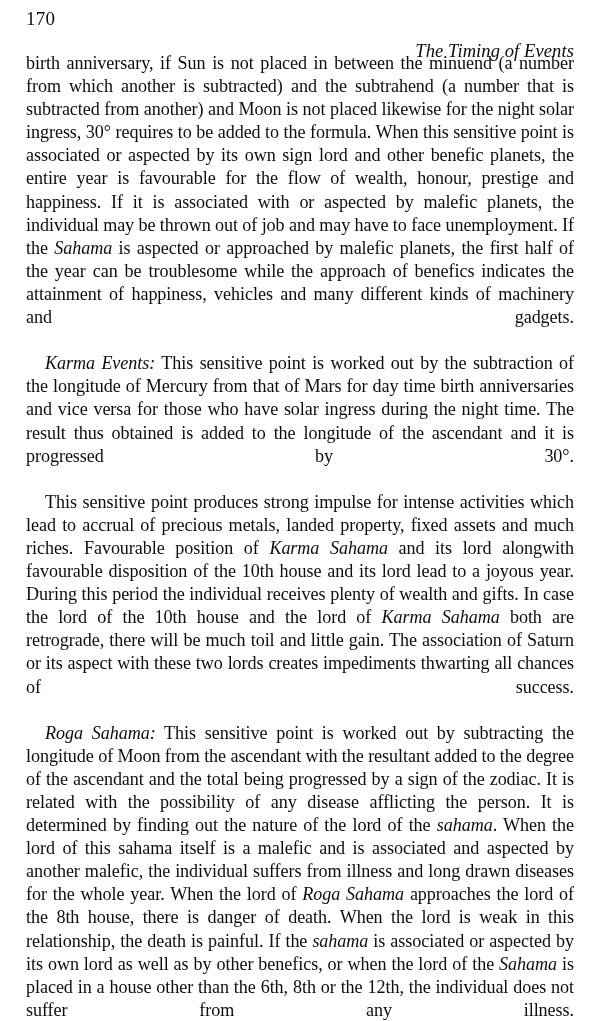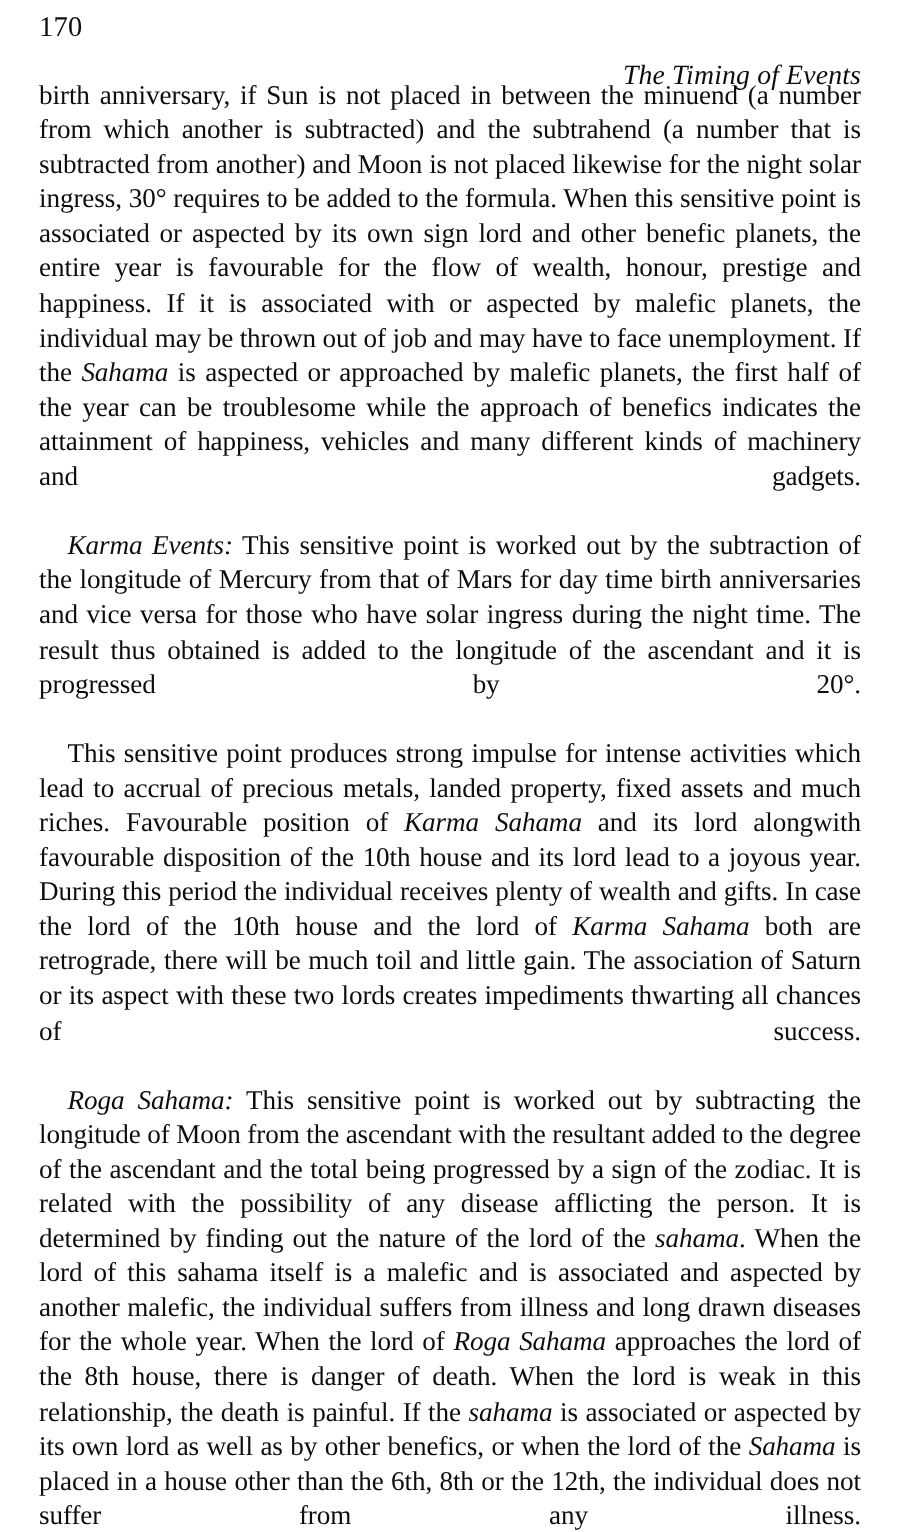--- a/index.html
+++ b/index.html
@@ -89,18 +89,18 @@
 
 <div class="page">
 
   <div class="running-head">
     <span class="folio">170</span>
     <span class="head-title">The Timing of Events</span>
   </div>
 
   <div class="textblock">
       <p class="para"><span>birth anniversary, if Sun is not placed in between the minuend (a number from which another is subtracted) and the subtrahend (a number that is subtracted from another) and Moon is not placed likewise for the night solar ingress, 30° requires to be added to the formula. When this sensitive point is associated or aspected by its own sign lord and other benefic planets, the entire year is favourable for the flow of wealth, honour, prestige and happiness. If it is associated with or aspected by malefic planets, the individual may be thrown out of job and may have to face unemployment. If the </span><i>Sahama</i><span> is aspected or approached by malefic planets, the first half of the year can be troublesome while the approach of benefics indicates the attainment of happiness, vehicles and many different kinds of machinery and gadgets.</span></p>
-      <p class="para indent"><i>Karma Events:</i><span> This sensitive point is worked out by the subtraction of the longitude of Mercury from that of Mars for day time birth anniversaries and vice versa for those who have solar ingress during the night time. The result thus obtained is added to the longitude of the ascendant and it is progressed by 20°.</span></p>
+      <p class="para indent"><i>Karma Events:</i><span> This sensitive point is worked out by the subtraction of the longitude of Mercury from that of Mars for day time birth anniversaries and vice versa for those who have solar ingress during the night time. The result thus obtained is added to the longitude of the ascendant and it is progressed by 30°.</span></p>
       <p class="para indent"><span>This sensitive point produces strong impulse for intense activities which lead to accrual of precious metals, landed property, fixed assets and much riches. Favourable position of </span><i>Karma Sahama</i><span> and its lord alongwith favourable disposition of the 10th house and its lord lead to a joyous year. During this period the individual receives plenty of wealth and gifts. In case the lord of the 10th house and the lord of </span><i>Karma Sahama</i><span> both are retrograde, there will be much toil and little gain. The association of Saturn or its aspect with these two lords creates impediments thwarting all chances of success.</span></p>
       <p class="para indent"><i>Roga Sahama:</i><span> This sensitive point is worked out by subtracting the longitude of Moon from the ascendant with the resultant added to the degree of the ascendant and the total being progressed by a sign of the zodiac. It is related with the possibility of any disease afflicting the person. It is determined by finding out the nature of the lord of the </span><i>sahama</i><span>. When the lord of this sahama itself is a malefic and is associated and aspected by another malefic, the individual suffers from illness and long drawn diseases for the whole year. When the lord of </span><i>Roga Sahama</i><span> approaches the lord of the 8th house, there is danger of death. When the lord is weak in this relationship, the death is painful. If the </span><i>sahama</i><span> is associated or aspected by its own lord as well as by other benefics, or when the lord of the </span><i>Sahama</i><span> is placed in a house other than the 6th, 8th or the 12th, the individual does not suffer from any illness.</span></p>
     </div>
 
 </div>
 
 </body></html>

